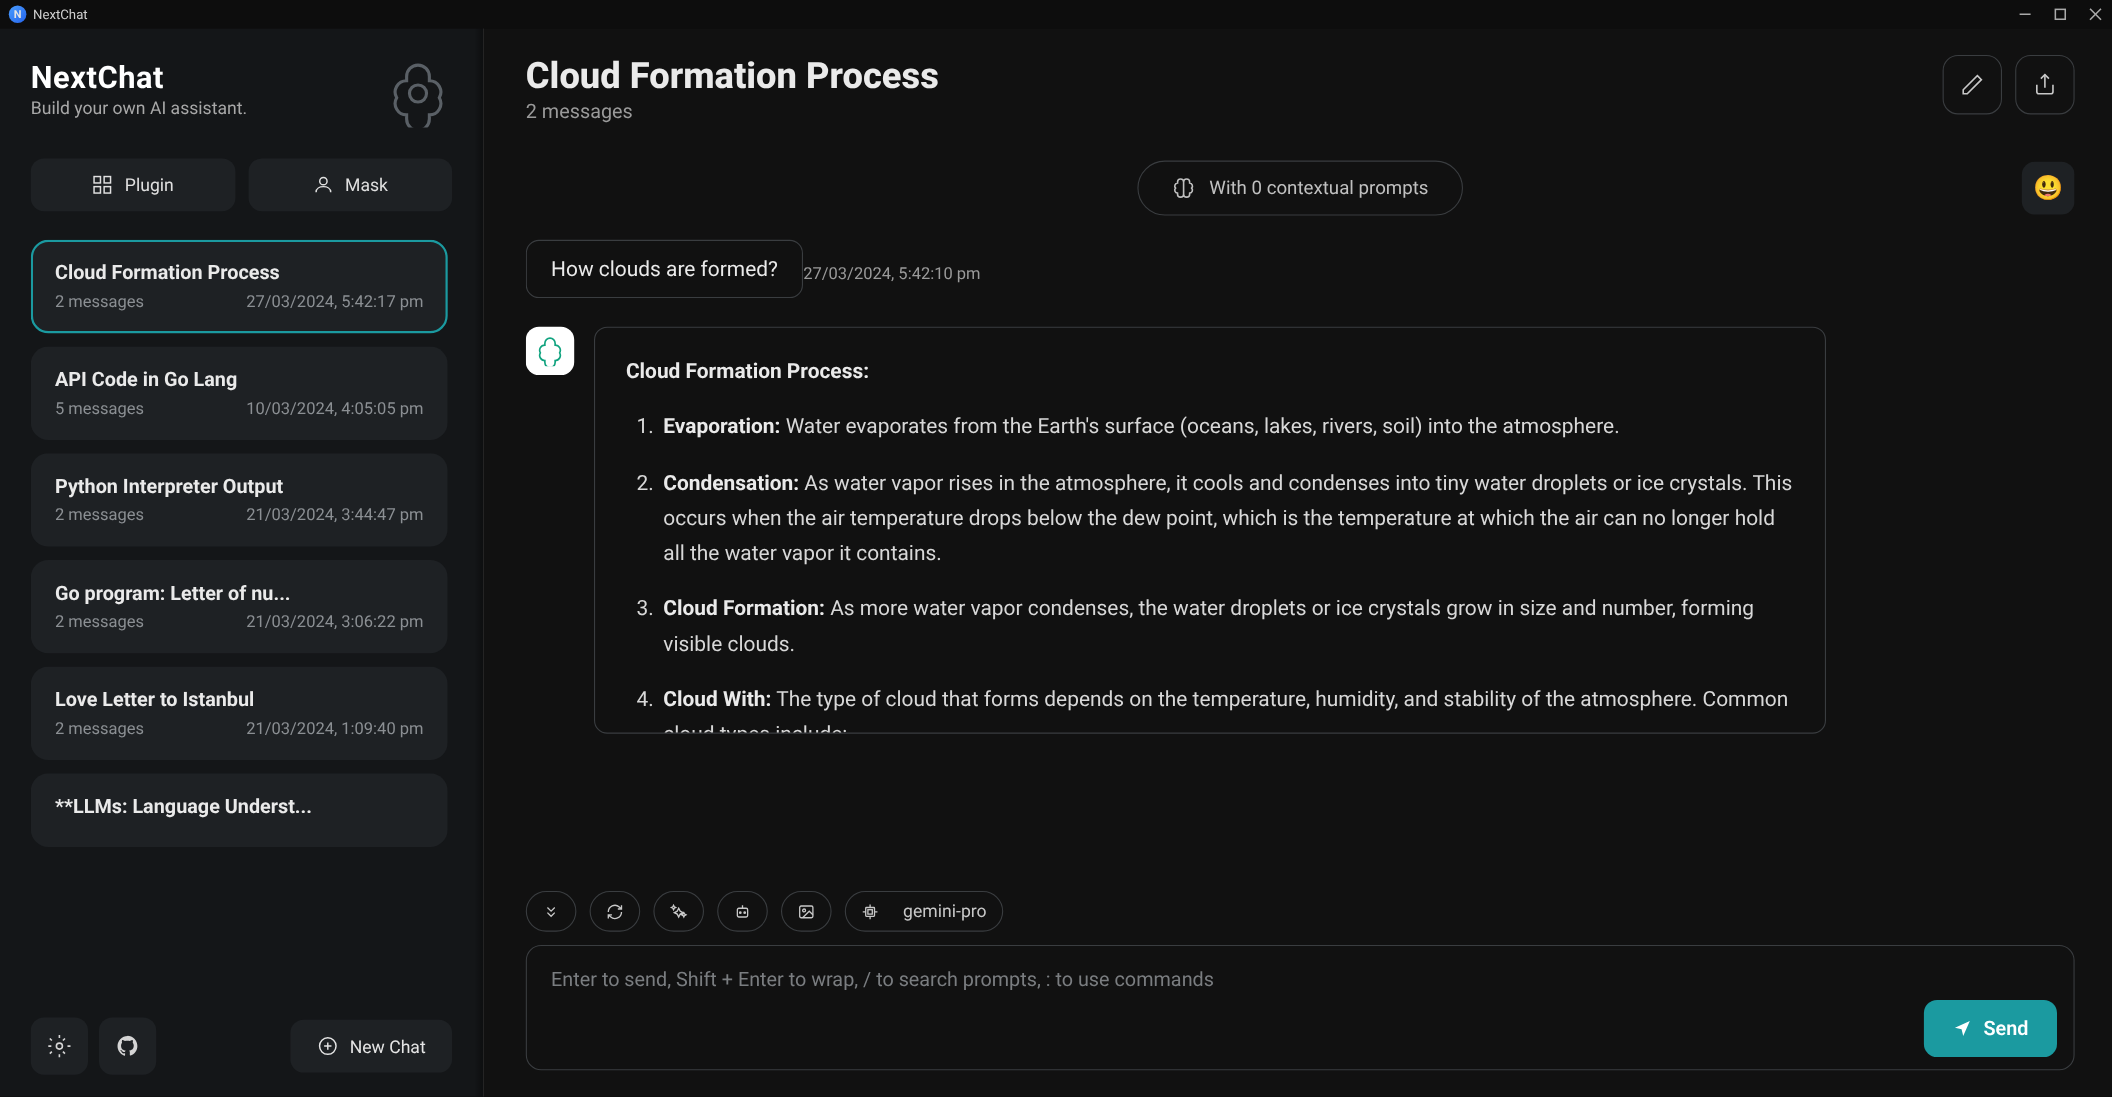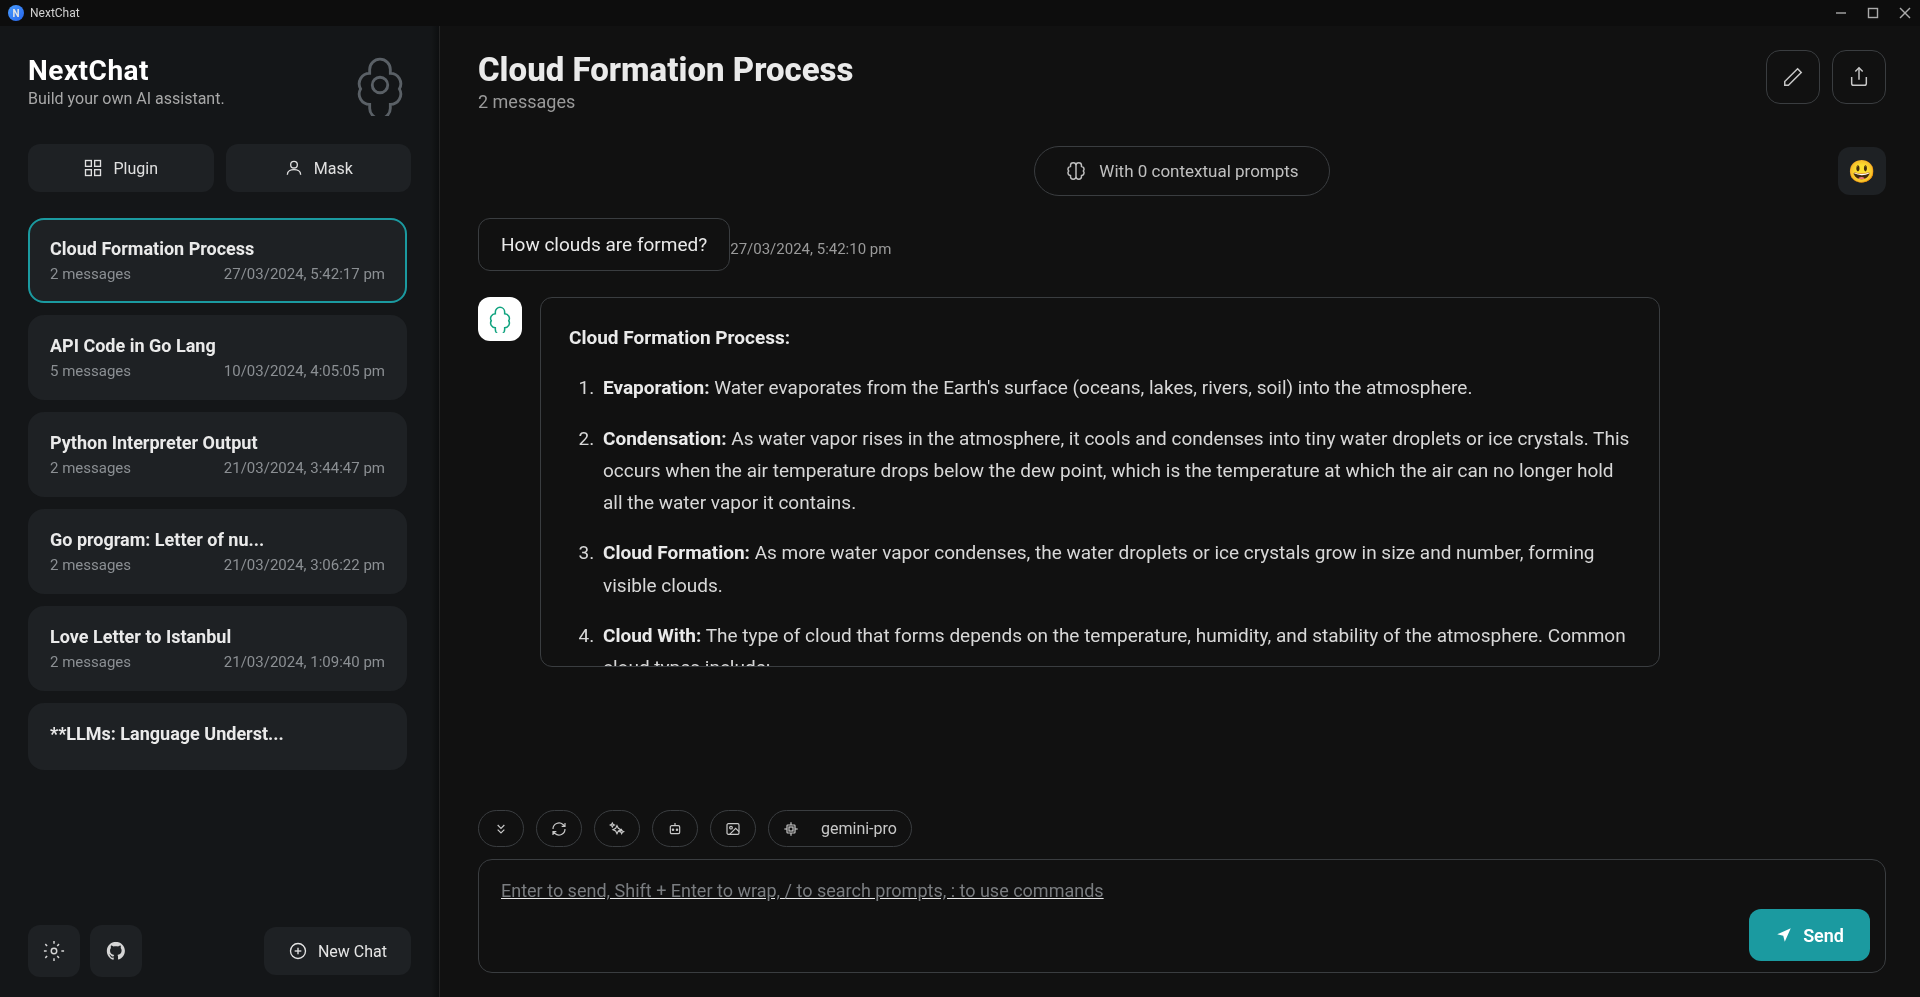--- a/index.html
+++ b/index.html
@@ -57,21 +57,21 @@
     .ai-bubble strong { color:#eaeaea; font-weight:700; }
     .ai-bubble ol { padding-left:30px; margin-top:18px; }
     .ai-bubble ol li { padding-left:4px; margin-bottom:18px; }
     .ai-heading { font-weight:700; color:#eaeaea; font-size:19px; }
 
     .input-zone { margin-top:16px; }
     .toolbar { display:flex; gap:12px; margin-bottom:12px; }
     .tool-btn { border:1px solid #3a3d40; background:transparent; color:#c8c8c8; padding:8px 14px; border-radius:22px; cursor:pointer; font-size:16px; display:flex; align-items:center; gap:22px; }
     .tool-btn.icononly { padding:8px 14px; }
     .input-row { display:flex; gap:14px; align-items:stretch; }
-    .msg-input { flex:1; border:1px solid #3a3d40; background:transparent; border-radius:14px; padding:20px 22px; font-size:18px; color:#eaeaea; resize:none; height:114px; outline:none;text-decoration:underline; }
+    .msg-input { flex:1; border:1px solid #3a3d40; background:transparent; border-radius:14px; padding:20px 22px; font-size:18px; color:#eaeaea; resize:none; height:114px; outline:none; }
     .msg-input::placeholder { color:#7a7d80; }
     .send-btn { background:#1b9aa0; border:none; color:#fff; padding:0 26px; border-radius:12px; font-size:18px; font-weight:600; cursor:pointer; display:flex; align-items:center; gap:10px; align-self:flex-end; height:52px; position:absolute; right:50px; bottom:36px; }
 
     ::-webkit-scrollbar { width:6px; }
     ::-webkit-scrollbar-track { background:transparent; }
     ::-webkit-scrollbar-thumb { background:#3a3d40; border-radius:3px; }
   </style>
 </head>
 <body>
 

